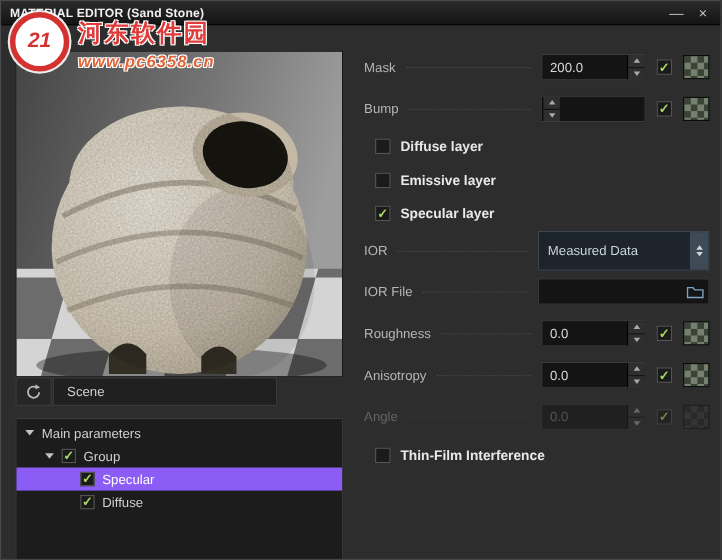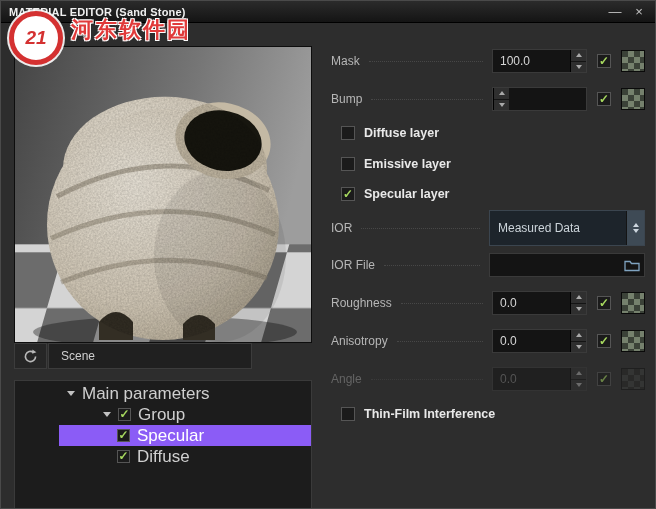--- a/index.html
+++ b/index.html
@@ -32,23 +32,23 @@
   
   .scene-row { position:absolute; left:13px; top:342px; width:238px; height:26px; display:flex; }
   .refresh-btn { width:33px; height:26px; background:#262626; border:1px solid #3c3c3c; box-sizing:border-box;
     display:flex; align-items:center; justify-content:center; padding:0; cursor:pointer; }
   .scene-field { flex:1; margin-left:1px; background:#202020; border:1px solid #3c3c3c; box-sizing:border-box;
     display:flex; align-items:center; padding-left:12px; font-size:12px; color:#cfcfcf; }
 
   
   .tree { position:absolute; left:13px; top:379px; width:298px; height:130px; background:#1c1c1c;
     border:1px solid #3a3a3a; box-sizing:border-box; padding-top:2px; }
-  .tree-row { height:21px; display:flex; align-items:center; font-size:17px; color:#cfcfcf;margin-left:44px; }
+  .tree-row { height:21px; display:flex; align-items:center; font-size:12px; color:#cfcfcf; }
   .tree-row.lvl0 { padding-left:8px; }
-  .tree-row.lvl1 { padding-left:44px;text-align:center; }
+  .tree-row.lvl1 { padding-left:26px;text-align:center; }
   .tree-row.lvl2 { padding-left:58px; }
   .tree-row.selected { background:#8b5cf6; color:#fff; }
   .tri { width:0; height:0; border-left:4px solid transparent; border-right:4px solid transparent;
     border-top:5px solid #c2c2c2; margin-right:7px; flex:none; }
 
   
   .cb { width:14px; height:14px; background:#1b1b1b; border:1px solid #555; box-sizing:border-box;
     display:inline-flex; align-items:center; justify-content:center; flex:none; }
   .cb.checked::after { content:"\2713"; color:#a7d95f; font-size:12px; font-weight:bold; line-height:1; margin-top:-1px; }
   .tree .cb { width:13px; height:13px; margin-right:7px; }
@@ -108,20 +108,21 @@
       <span class="win-btn">×</span>
     </span>
   </div>
 
   <div class="watermark">
     <div class="wm-logo">
       <span>21</span>
     </div>
     <div class="wm-texts">
       <div class="wm-name">河东软件园</div>
+      <div class="wm-url">www.pc6358.cn</div>
     </div>
   </div>
 
   <div class="preview">
     <svg viewBox="0 0 296 296" preserveAspectRatio="none">
       <defs>
         <linearGradient id="bgGrad" x1="0" y1="0" x2="1" y2="0.25">
           <stop offset="0" stop-color="#454545"></stop>
           <stop offset="0.6" stop-color="#767676"></stop>
           <stop offset="1" stop-color="#9d9d9d"></stop>
@@ -199,21 +200,21 @@
     <div class="tree-row lvl2">
       <span class="cb checked"></span>
       <span>Diffuse</span>
     </div>
   </div>
 
   <div class="prow" style="top:47px">
     <span class="plabel">Mask</span>
     <span class="leader"></span>
     <div class="spin">
-      <span class="spin-val">100.0</span>
+      <span class="spin-val">200.0</span>
       <span class="spin-btns">
           <span class="sb up"></span>
           <span class="sb dn"></span>
         </span>
     </div>
     <span class="cb checked"></span>
     <button class="swatch"></button>
   </div>
 
   <div class="prow" style="top:85px">

